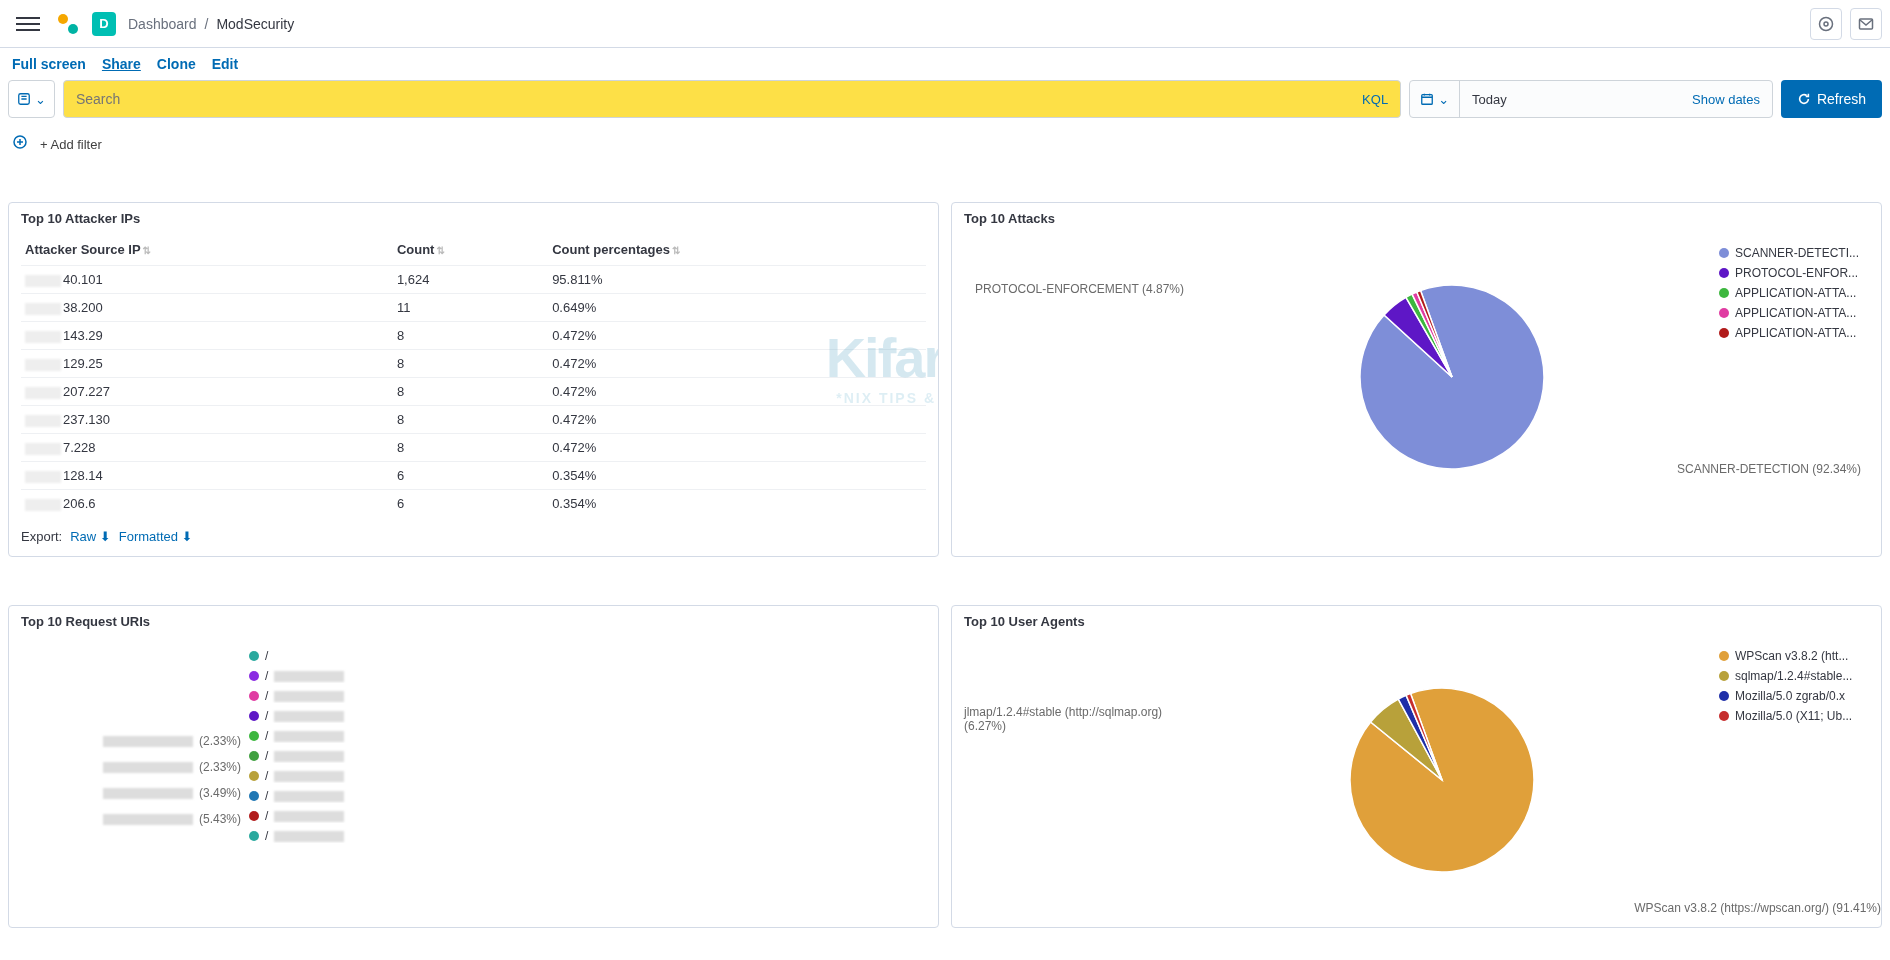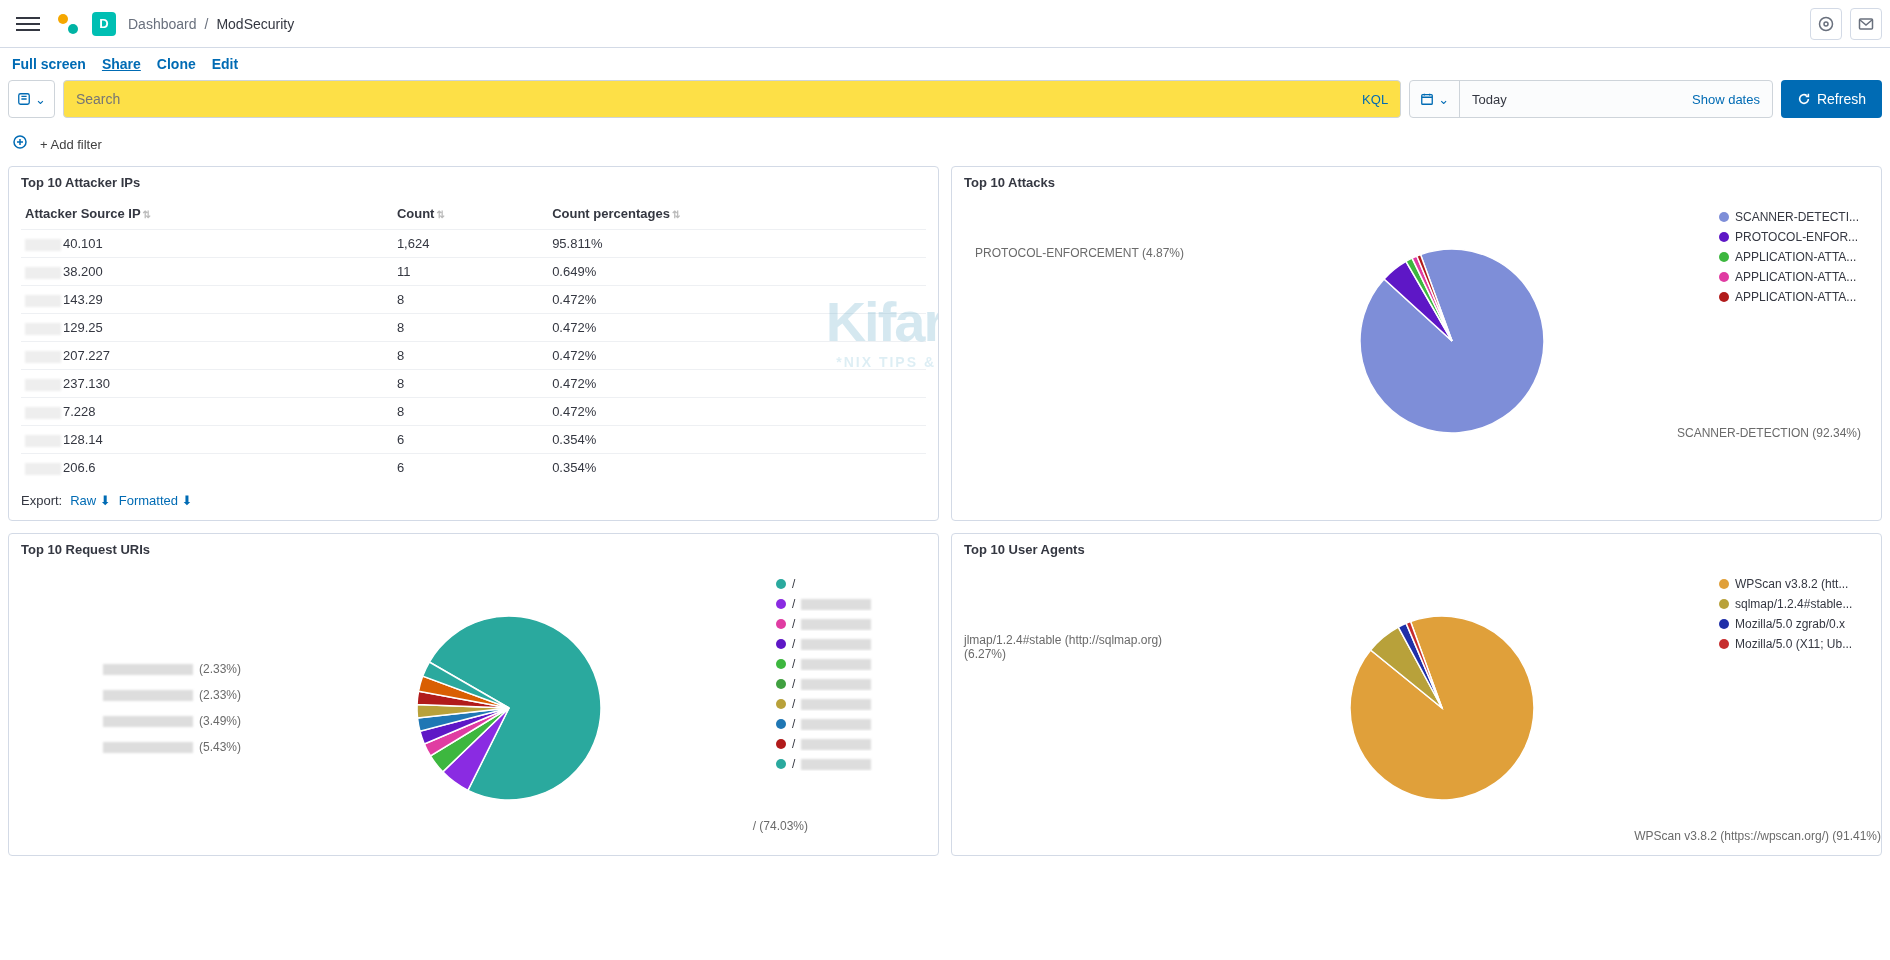--- a/index.html
+++ b/index.html
@@ -29,21 +29,21 @@
 .date-picker .cal-icon { padding: 0 10px; color: #006bb4; border-right: 1px solid #ced4da; height: 100%; display: flex; align-items: center; gap: 4px; cursor: pointer; }
 .date-picker .date-val { padding: 0 12px; color: #343741; min-width: 220px; }
 .show-dates { padding: 0 12px; color: #006bb4; cursor: pointer; }
 .refresh-btn { background: #006bb4; color: #fff; border: none; border-radius: 4px; padding: 0 16px; height: 38px; font-size: 14px; display: flex; align-items: center; gap: 6px; cursor: pointer; }
 
 .filter-bar { display: flex; align-items: center; gap: 12px; padding: 8px 12px 12px 12px; }
 .filter-icon2 { color: #006bb4; font-size: 16px; }
 .add-filter { color: #404040; cursor: pointer; }
 
 .panels { display: grid; grid-template-columns: 1fr 1fr; gap: 12px; padding: 0 8px 8px 8px; }
-.panel { border: 1px solid #d3dae6; border-radius: 4px; background: #fff; overflow: hidden; }
+.panel { border: 1px solid #d3dae6; border-radius: 4px; background: #fff; overflow: hidden; margin-top: 36px; }
 .panel-title { padding: 8px 12px; font-weight: 600; font-size: 13px; }
 .table-wrap { padding: 0 12px; }
 table { width: 100%; border-collapse: collapse; font-size: 13px; }
 th { text-align: left; font-weight: 600; padding: 8px 4px; position: relative; }
 th .sort { color: #bbb; font-size: 10px; margin-left: 2px; }
 td { padding: 6px 4px; border-top: 1px solid #eef0f3; }
 .ip-blur { display: inline-block; width: 36px; height: 12px; background: #eee; filter: blur(1px); vertical-align: middle; margin-right: 2px; }
 .export-row { padding: 12px; font-size: 13px; display: flex; gap: 8px; align-items: center; }
 .export-row a { color: #006bb4; text-decoration: none; }
 
@@ -273,35 +273,20 @@
           </div>
           <div class="lbl">
             <span class="blur-txt" style="min-width:90px"></span>
             <span>(3.49%)</span>
           </div>
           <div class="lbl">
             <span class="blur-txt" style="min-width:90px"></span>
             <span>(5.43%)</span>
           </div>
         </div>
-      <div class="pie-center">
-        <svg class="pie-svg" id="pie-uris" viewBox="0 0 200 200">
-            <path d="M100,100 L20.325662851831652,53.99999999999999 A92,92 0 1 1 58.93830560439972,182.32822877581134 Z" fill="#2aa99e" stroke="#fff" stroke-width="1.5"></path>
-            <path d="M100,100 L58.93830560439972,182.32822877581134 A92,92 0 0 1 33.75830675043878,163.8438569905597 Z" fill="#8a2be2" stroke="#fff" stroke-width="1.5"></path>
-            <path d="M100,100 L33.75830675043878,163.8438569905597 A92,92 0 0 1 21.45659970146933,147.9054722296396 Z" fill="#3db73f" stroke="#fff" stroke-width="1.5"></path>
-            <path d="M100,100 L21.45659970146933,147.9054722296396 A92,92 0 0 1 15.308535123008639,135.935439012058 Z" fill="#e03ca2" stroke="#fff" stroke-width="1.5"></path>
-            <path d="M100,100 L15.308535123008639,135.935439012058 A92,92 0 0 1 10.972375526626251,123.1965963155792 Z" fill="#5e17c6" stroke="#fff" stroke-width="1.5"></path>
-            <path d="M100,100 L10.972375526626251,123.1965963155792 A92,92 0 0 1 8.540889518783047,109.96148131477194 Z" fill="#1f77b4" stroke="#fff" stroke-width="1.5"></path>
-            <path d="M100,100 L8.540889518783047,109.96148131477194 A92,92 0 0 1 8.066096764245302,96.51324852636556 Z" fill="#b8a13a" stroke="#fff" stroke-width="1.5"></path>
-            <path d="M100,100 L8.066096764245302,96.51324852636556 A92,92 0 0 1 9.558155067682605,83.13961194875235 Z" fill="#b11b1b" stroke="#fff" stroke-width="1.5"></path>
-            <path d="M100,100 L9.558155067682605,83.13961194875235 A92,92 0 0 1 13.703081761043123,68.11204141907494 Z" fill="#d95f02" stroke="#fff" stroke-width="1.5"></path>
-            <path d="M100,100 L13.703081761043123,68.11204141907494 A92,92 0 0 1 20.325662851831737,53.999999999999844 Z" fill="#2aa99e" stroke="#fff" stroke-width="1.5"></path>
-          </svg>
-        <div class="pie-right-label" style="right:-40px;bottom:10px;">/ (74.03%)</div>
-      </div>
       <div class="legend" id="legend-uris">
           <div class="legend-item">
             <span class="legend-dot" style="background:#2aa99e"></span>
             <span>/</span>
           </div>
           <div class="legend-item">
             <span class="legend-dot" style="background:#8a2be2"></span>
             <span>/</span>
             <span class="blur-txt"></span>
           </div>

